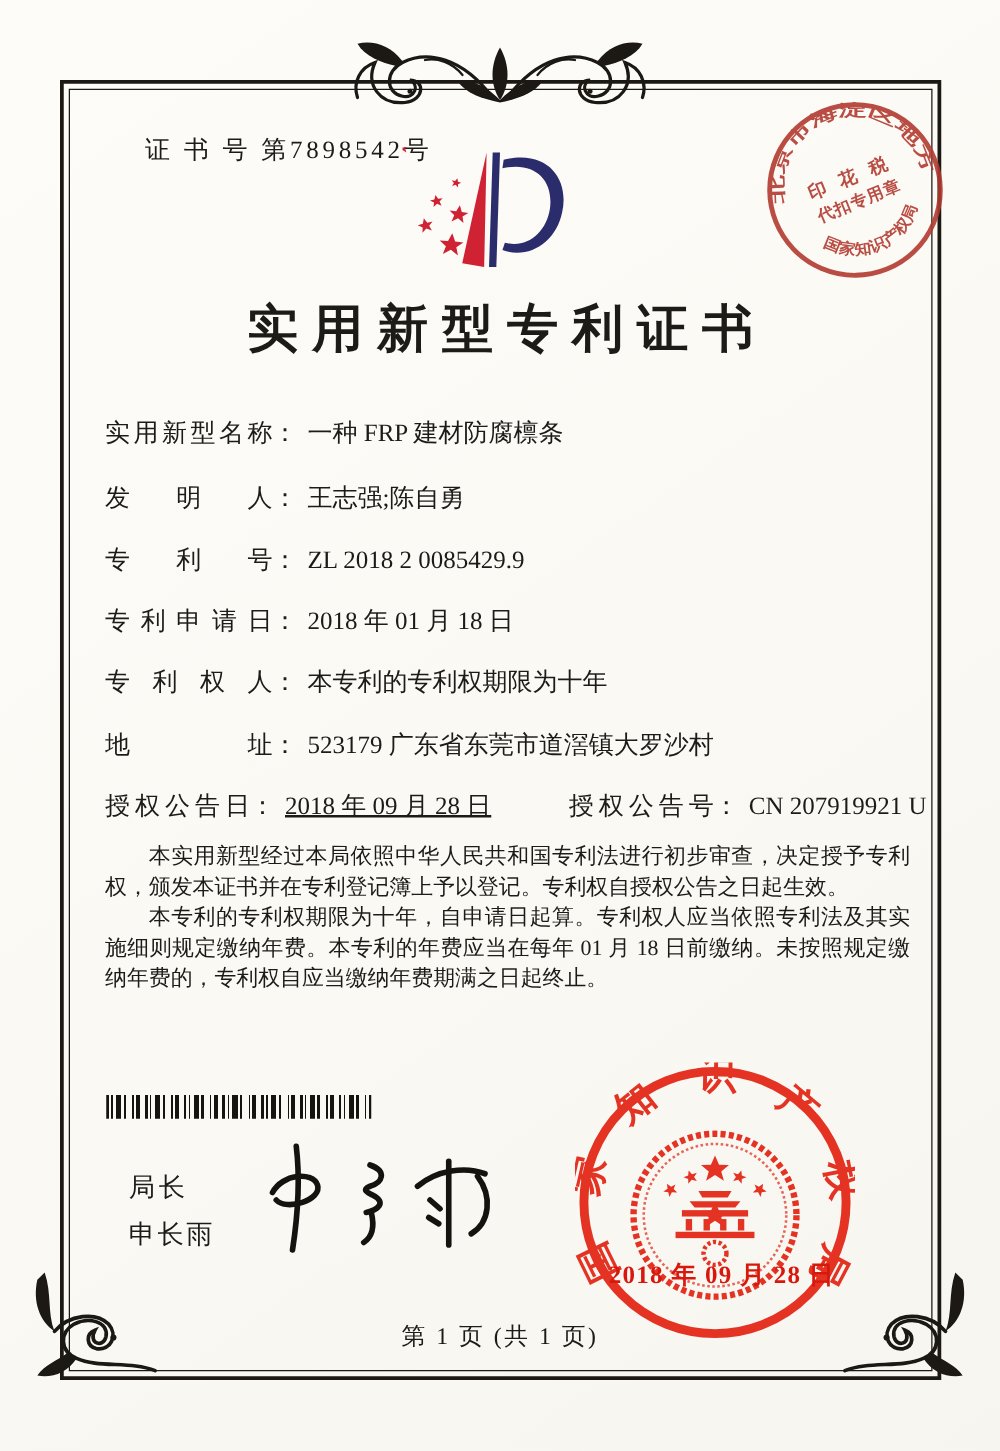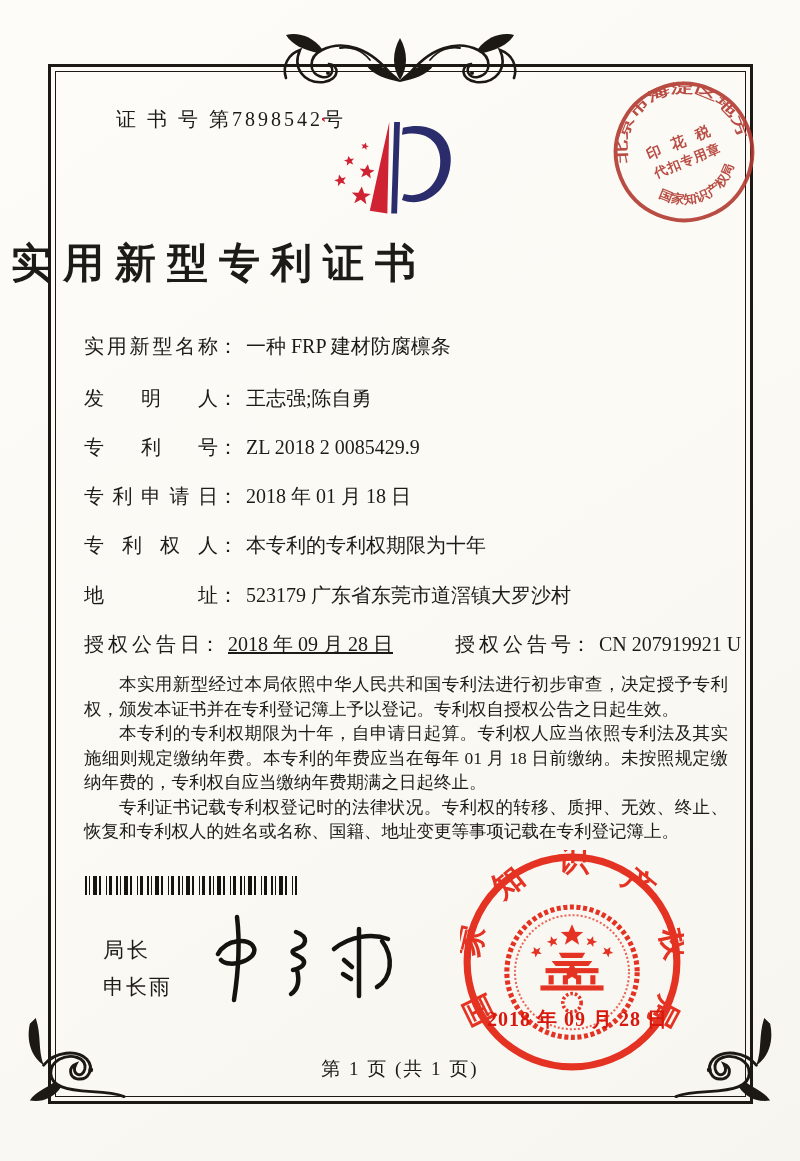--- a/index.html
+++ b/index.html
@@ -13,21 +13,21 @@
   
   .frame-outer { position:absolute; left:48px; top:64px; right:47px; bottom:57px;
     border:3px solid #1c1914; }
   .frame-inner { position:absolute; left:55px; top:71px; right:54px; bottom:64px;
     border:1px solid #1c1914; }
   .ornament { position:absolute; }
   
   .cert-no { position:absolute; left:84px; top:106px; font-size:20px; letter-spacing:3px;margin-left:32px; }
   .logo { position:absolute; left:322px; top:118px; }
   .tax-stamp { position:absolute; left:606px; top:74px; }
-  .title { position:absolute; left:0; top:236px; width:100%; text-align:left;
+  .title { position:absolute; left:0; top:236px; width:100%; text-align:center;
     font-size:41px; font-weight:bold; letter-spacing:11px; text-indent:11px; }
   
   .fields { position:absolute; left:84px; top:333px; width:660px; font-size:20px; }
   .frow { position:absolute; left:0; white-space:nowrap; }
   .r1{top:0px;} .r2{top:52px;} .r3{top:101px;} .r4{top:150px;} .r5{top:199px;} .r6{top:249px;} .r7{top:298px;text-decoration:underline;}
   .flabel { display:inline-block; width:134px; text-align:justify; text-align-last:justify; }
   .fcolon { display:inline-block; margin-right:8px; }
   .fpair2 { position:absolute; left:371px; top:0; white-space:nowrap; }
   .flabel2 { display:inline-block; width:116px; text-align:justify; text-align-last:justify; }
   
@@ -147,21 +147,20 @@
       <span class="flabel" style="width:116px">授权公告日</span><span class="fcolon">：</span><span class="fvalue">2018 年 09 月 28 日</span>
       <span class="fpair2">
         <span class="flabel2">授权公告号</span><span class="fcolon">：</span><span class="fvalue">CN 207919921 U</span>
       </span>
     </div>
   </div>
 
   <div class="body-text">
     <p>本实用新型经过本局依照中华人民共和国专利法进行初步审查，决定授予专利权，颁发本证书并在专利登记簿上予以登记。专利权自授权公告之日起生效。</p>
     <p>本专利的专利权期限为十年，自申请日起算。专利权人应当依照专利法及其实施细则规定缴纳年费。本专利的年费应当在每年 01 月 18 日前缴纳。未按照规定缴纳年费的，专利权自应当缴纳年费期满之日起终止。</p>
-    <p>专利证书记载专利权登记时的法律状况。专利权的转移、质押、无效、终止、恢复和专利权人的姓名或名称、国籍、地址变更等事项记载在专利登记簿上。</p>
   </div>
 
   <div class="barcode"></div>
 
   <div class="director-title">局长</div>
   <div class="director-name">申长雨</div>
 
   <svg class="signature" width="212" height="96" viewBox="0 0 212 96">
     <g stroke="#15130f" stroke-width="4.5" fill="none" stroke-linecap="round" stroke-linejoin="round">
       <path d="M22,42 C30,27 54,25 58,36 C62,48 33,57 25,48"></path>

